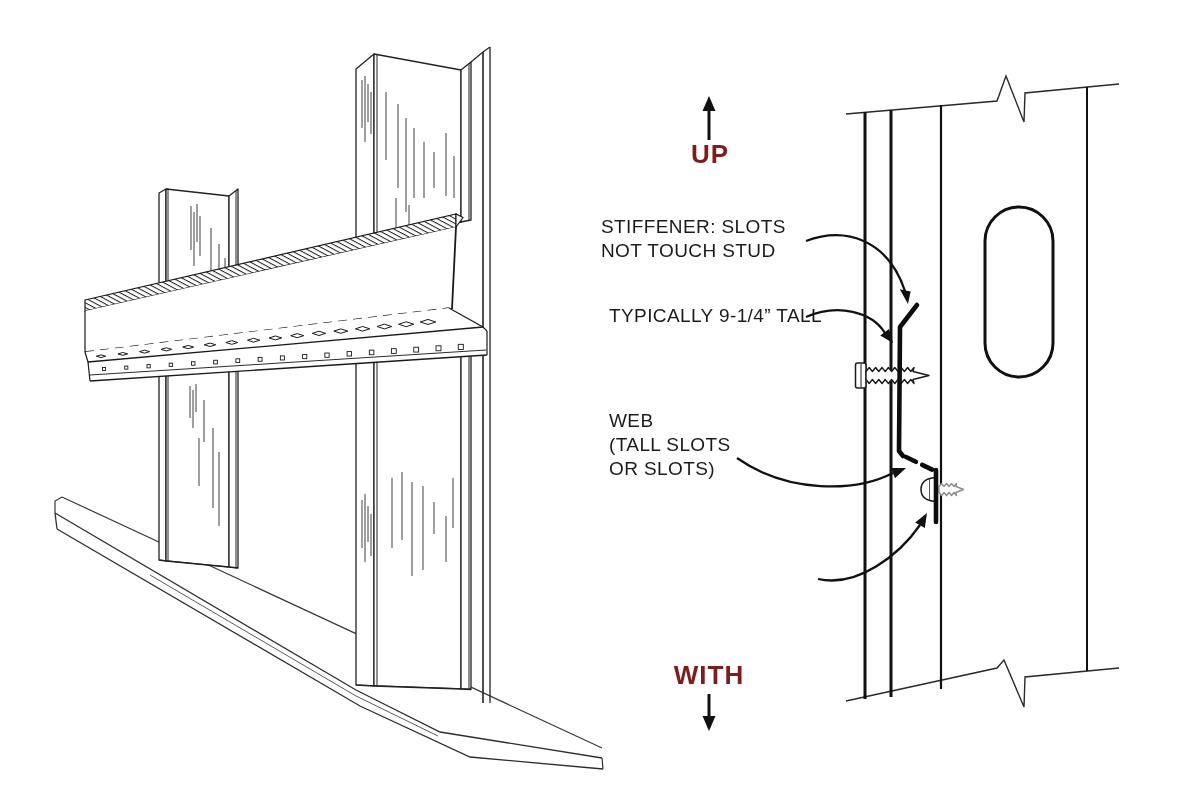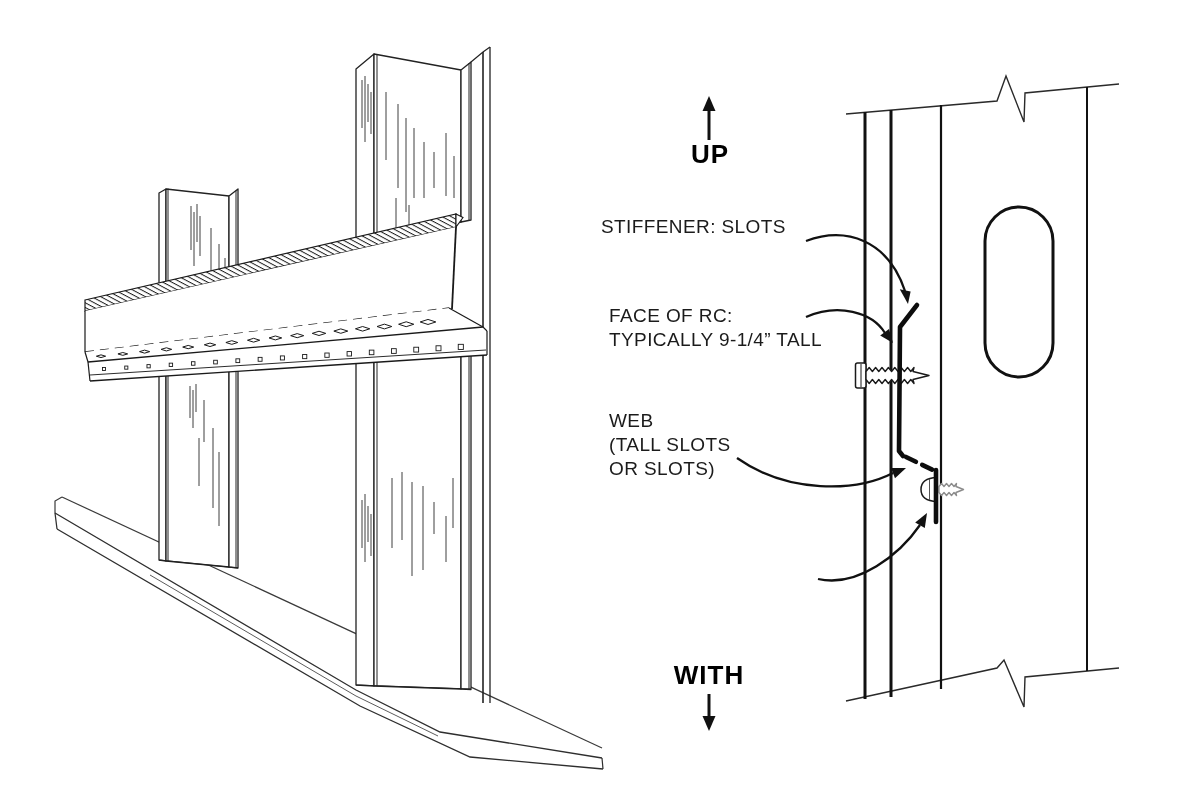--- a/index.html
+++ b/index.html
@@ -1,21 +1,21 @@
 <!DOCTYPE html>
 <html><head>
 <meta charset="utf-8">
 <style>
   html,body{margin:0;padding:0;background:#ffffff;}
   #app{position:relative;width:1200px;height:800px;background:#ffffff;overflow:hidden;
        font-family:"Liberation Sans",sans-serif;}
   #art{position:absolute;left:0;top:0;}
   .lbl{position:absolute;color:#1b1b1b;font-size:19px;line-height:24px;letter-spacing:.4px;
        font-weight:500;white-space:nowrap;}
-  .dir{position:absolute;color:#000000;font-weight:700;font-size:26px;letter-spacing:1px;
+  .dir{position:absolute;color:#7f1d1d;font-weight:700;font-size:26px;letter-spacing:1px;
        text-align:center;}
 </style>
 </head>
 <body>
 
 <div id="app">
 
 <svg id="art" width="1200" height="800" viewBox="0 0 1200 800">
   <defs>
     <pattern id="hatch" patternUnits="userSpaceOnUse" width="4.2" height="4.2" patternTransform="rotate(118)">
@@ -223,24 +223,24 @@
       <polygon points="709,731 702.5,716 715.5,716" fill="#111"></polygon>
     </g>
   </g>
 </svg>
 
   <div class="dir" style="left:650px;top:139px;width:120px">UP</div>
   <div class="dir" style="left:645px;top:660px;width:128px">WITH</div>
 
   <div class="lbl" style="left:601px;top:215px">
     <div>STIFFENER: SLOTS</div>
+    <div>NOT TOUCH STUD</div>
   </div>
 
   <div class="lbl" style="left:609px;top:304px">
-    <div>FACE OF RC:</div>
     <div>TYPICALLY 9-1/4” TALL</div>
   </div>
 
   <div class="lbl" style="left:609px;top:409px">
     <div>WEB</div>
     <div>(TALL SLOTS</div>
     <div>OR SLOTS)</div>
   </div>
 
   <div class="lbl" style="left:610px;top:561px">

